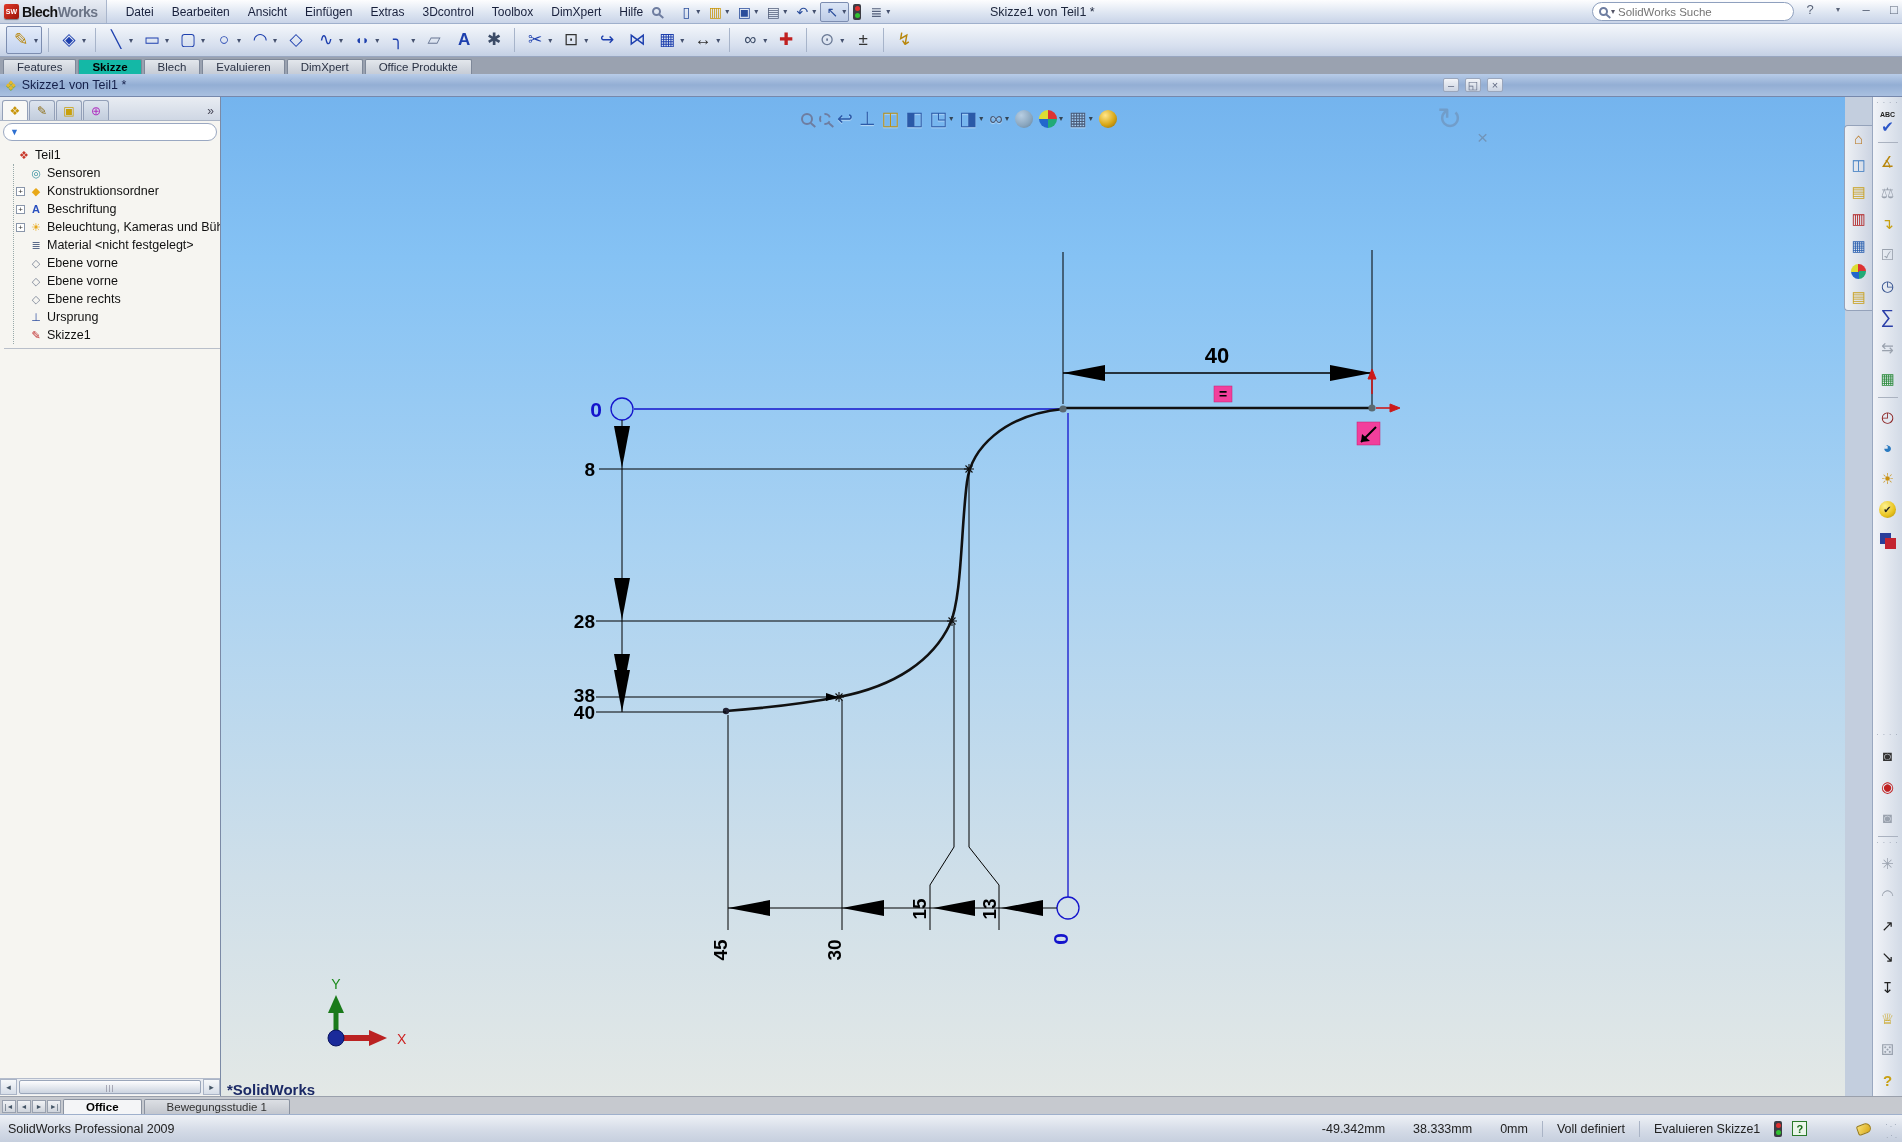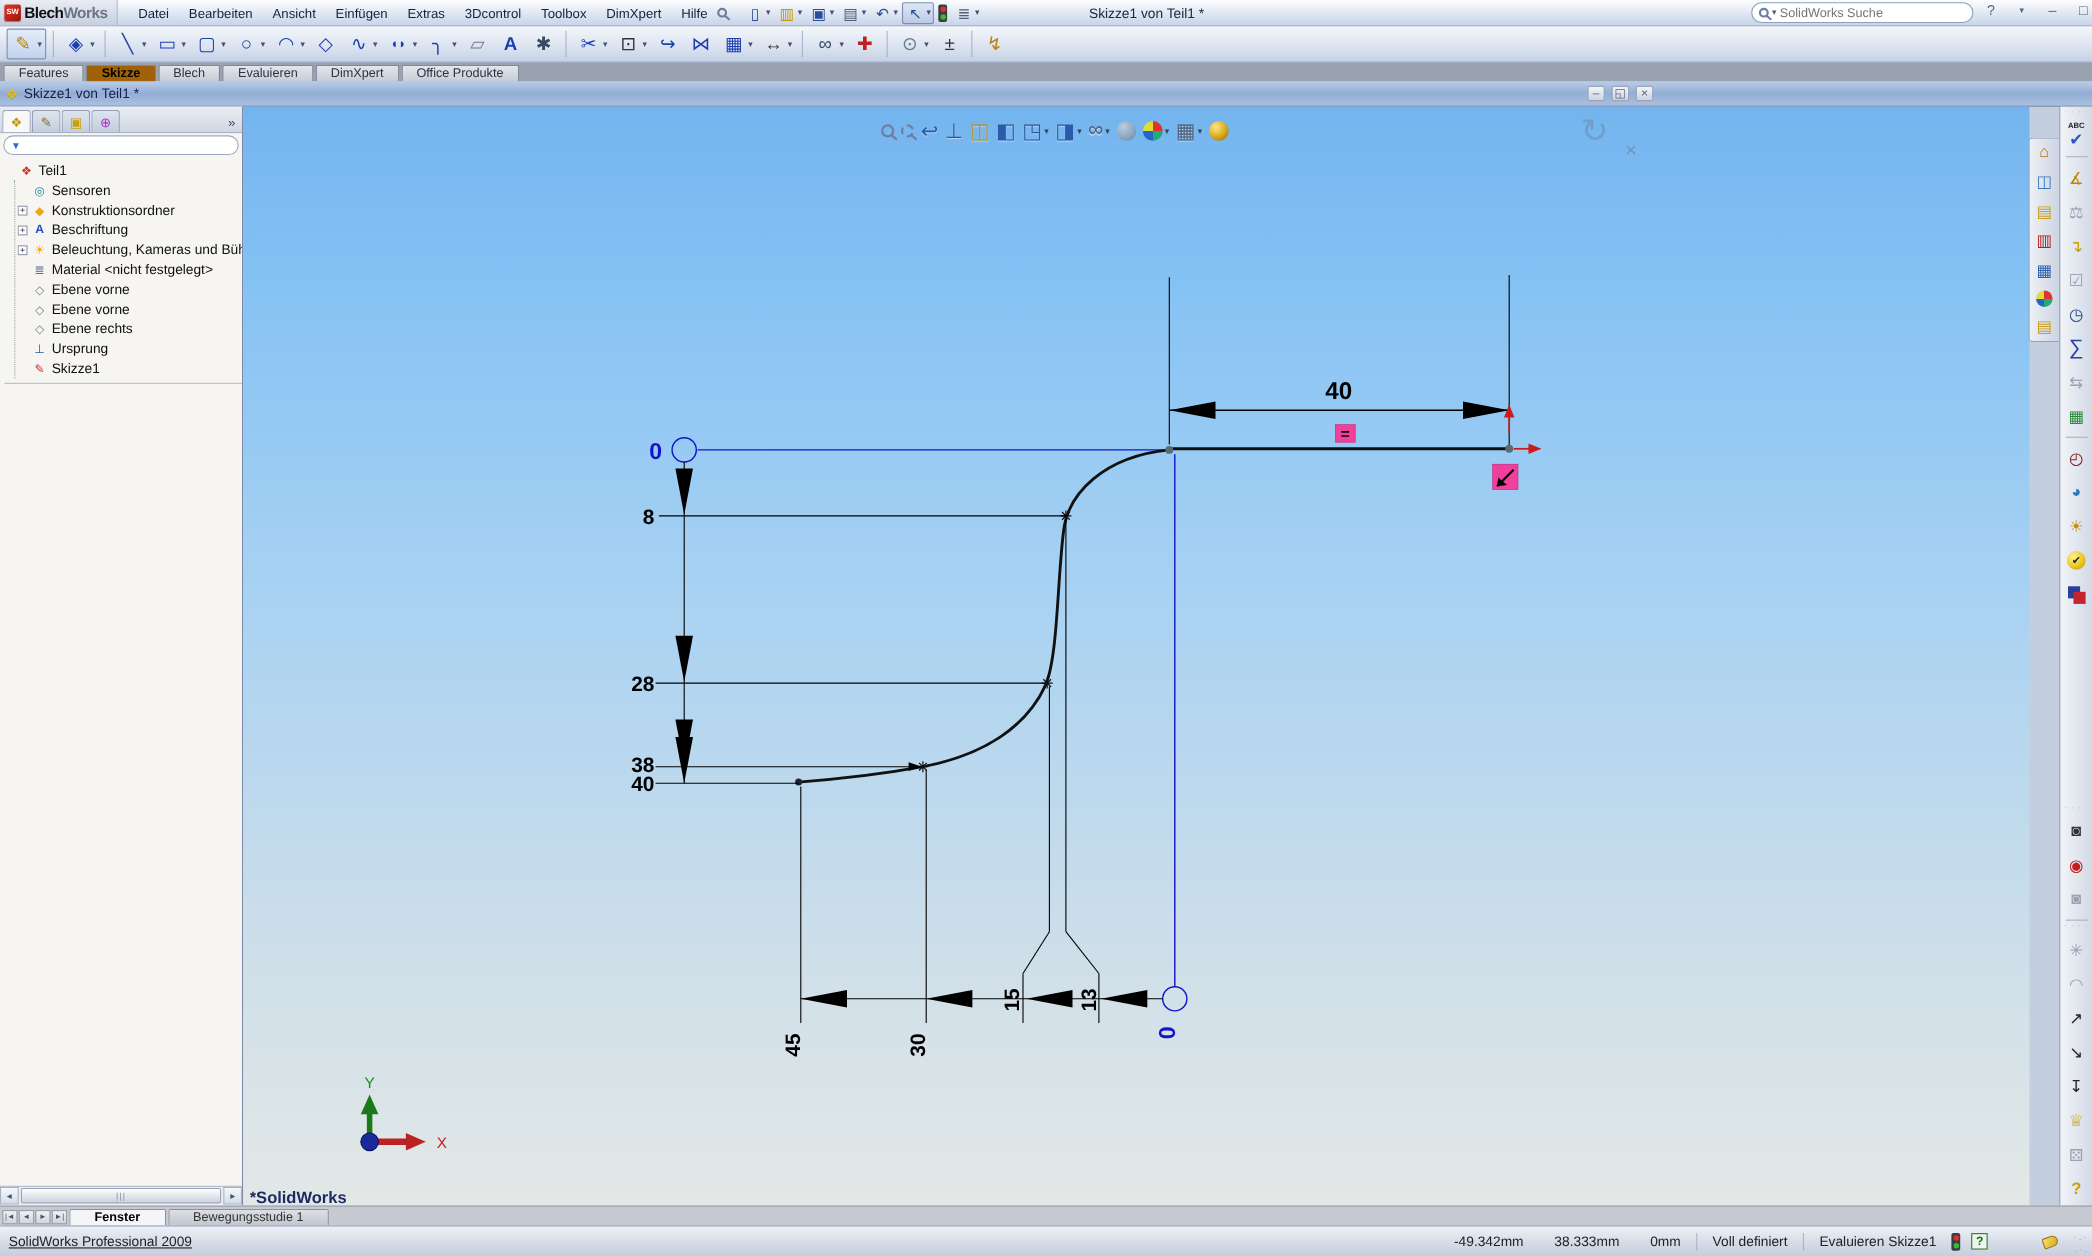--- a/index.html
+++ b/index.html
@@ -47,21 +47,21 @@
   .tbtn .ic { font-size:17px; color:#1d3fae; width:22px; text-align:center; line-height:22px; }
   .tbtn .dd { font-size:8px; color:#44506e; margin-left:2px; }
   .tbtn.pressed { border:1px solid #7c8db0; background:linear-gradient(#e4ecfa,#c2d2ee); }
   .tsep { width:1px; height:24px; background:#a7b4ca; margin:0 5px; }
 
   
   .cmdtabs { position:absolute; left:0; top:57px; width:1902px; height:17px; background:#9aa2b0;
     display:flex; align-items:flex-end; padding-left:3px; }
   .ctab { font-size:11.5px; padding:1px 13px; margin-right:2px; background:linear-gradient(#e3e7ec,#c6ccd6);
     border:1px solid #7e8899; border-bottom:none; color:#2a3244; border-radius:2px 2px 0 0; }
-  .ctab.active { background:#a16207; font-weight:bold; color:#000;margin-top:20px; }
+  .ctab.active { background:#14b8a6; font-weight:bold; color:#000;margin-top:20px; }
 
   
   .docbar { position:absolute; left:0; top:74px; width:1902px; height:23px;
     background:linear-gradient(#b8cce8,#93aed4 50%,#a9c0e0); border-bottom:1px solid #7688ac;
     display:flex; align-items:center; padding-left:5px; gap:5px; }
   .docbar .dicon { color:#e8b82a; font-size:13px; text-shadow:0 1px 0 #7a5; }
   .docbar .dtext { font-size:12.5px; color:#15204a; }
   .doc-btns { position:absolute; left:1443px; top:78px; display:flex; gap:6px; }
   .doc-btns .wbtn { font-size:11px; color:#5f6880; width:16px; height:14px; text-align:center;
     background:linear-gradient(#f2f4f8,#ccd4e2); border:1px solid #9aa6bc; border-radius:2px; line-height:13px; }
@@ -141,21 +141,21 @@
     border-top:1px solid #9aa0ac; display:flex; align-items:flex-end; }
   .mnav { display:flex; gap:1px; padding:0 2px 1px 2px; }
   .mnav span { font-size:7px; width:14px; height:13px; background:linear-gradient(#f0f2f5,#cfd4dc);
     border:1px solid #98a0ae; display:flex; align-items:center; justify-content:center; color:#456; }
   .mtab { font-size:11.5px; padding:1px 22px; border:1px solid #8a92a0; border-bottom:none;
     background:linear-gradient(#dcdfe4,#c2c6ce); border-radius:2px 2px 0 0; margin-right:2px; color:#333; }
   .mtab.active { background:#f4f5f7; font-weight:bold; color:#000; }
   .statusbar { position:absolute; left:0; top:1114px; width:1902px; height:28px;
     background:linear-gradient(#eef1f6,#d3dae6 60%,#c6cfde); border-top:1px solid #9fb0cc;
     display:flex; align-items:center; font-size:12.5px; color:#222; }
-  .sb-left { padding-left:8px;text-decoration:underline; }
+  .sb-left { padding-left:8px; }
   .sb-right { margin-left:auto; display:flex; align-items:center; gap:0; }
   .sb-item { padding:0 14px; }
   .sb-sep { width:1px; height:16px; background:#aab4c6; }
   .sb-help { width:15px; height:15px; background:#eaf6ea; border:1px solid #2a7a2a; color:#1a6a1a;
     font-size:11px; font-weight:bold; display:flex; align-items:center; justify-content:center; margin:0 10px; }
   .tag { width:14px; height:10px; background:linear-gradient(135deg,#f8df70,#d8a818); border:1px solid #9a7a10;
     border-radius:2px 5px 5px 2px; margin:0 14px 0 40px; transform:rotate(-20deg); }
   .sb-grip { font-size:8px; color:#9aa4b4; letter-spacing:1px; margin-right:3px; }
 </style>
 </head>
@@ -704,21 +704,21 @@
     </span>
 </div>
 
 <div class="motionbar">
   <span class="mnav">
     <span>|◄</span>
     <span>◄</span>
     <span>►</span>
     <span>►|</span>
   </span>
-  <span class="mtab active">Fenster</span>
+  <span class="mtab active">Office</span>
   <span class="mtab">Bewegungsstudie 1</span>
 </div>
 
 <div class="statusbar">
   <span class="sb-left">SolidWorks Professional 2009</span>
   <span class="sb-right">
     <span class="sb-item">-49.342mm</span>
     <span class="sb-item">38.333mm</span>
     <span class="sb-item">0mm</span>
     <span class="sb-sep"></span>

